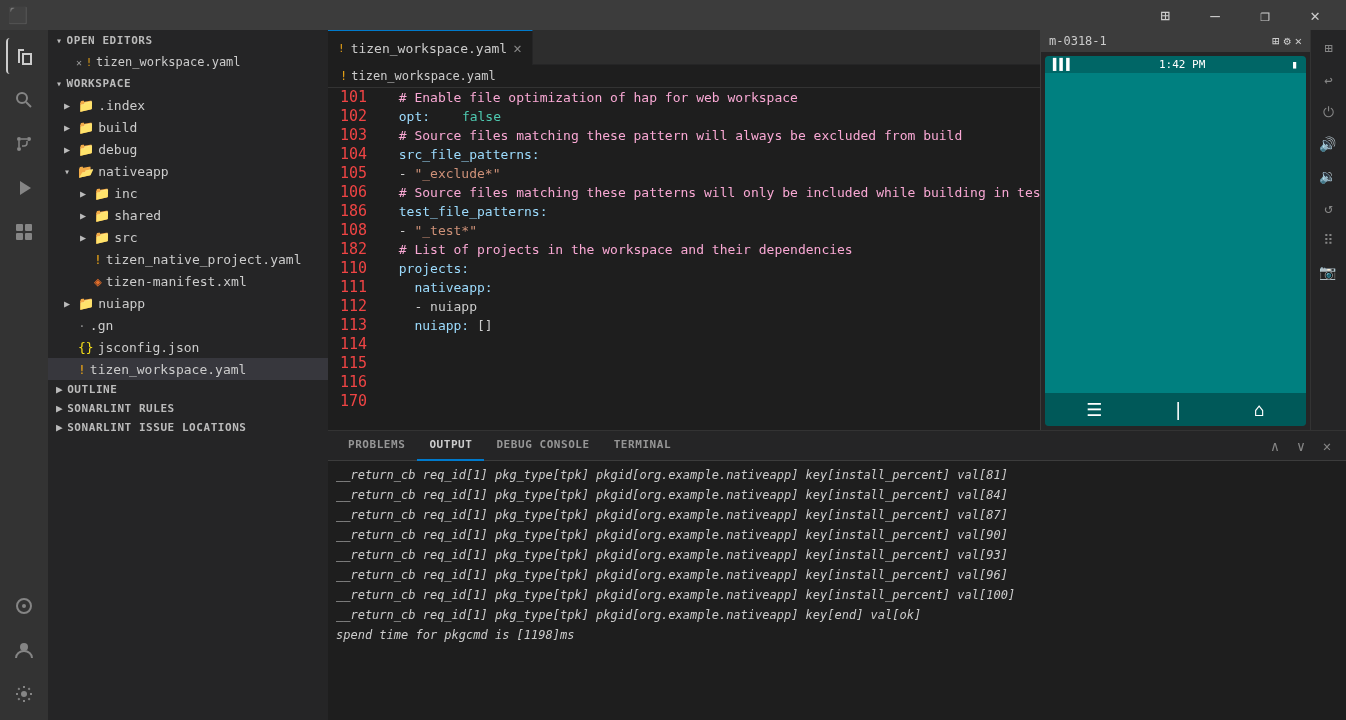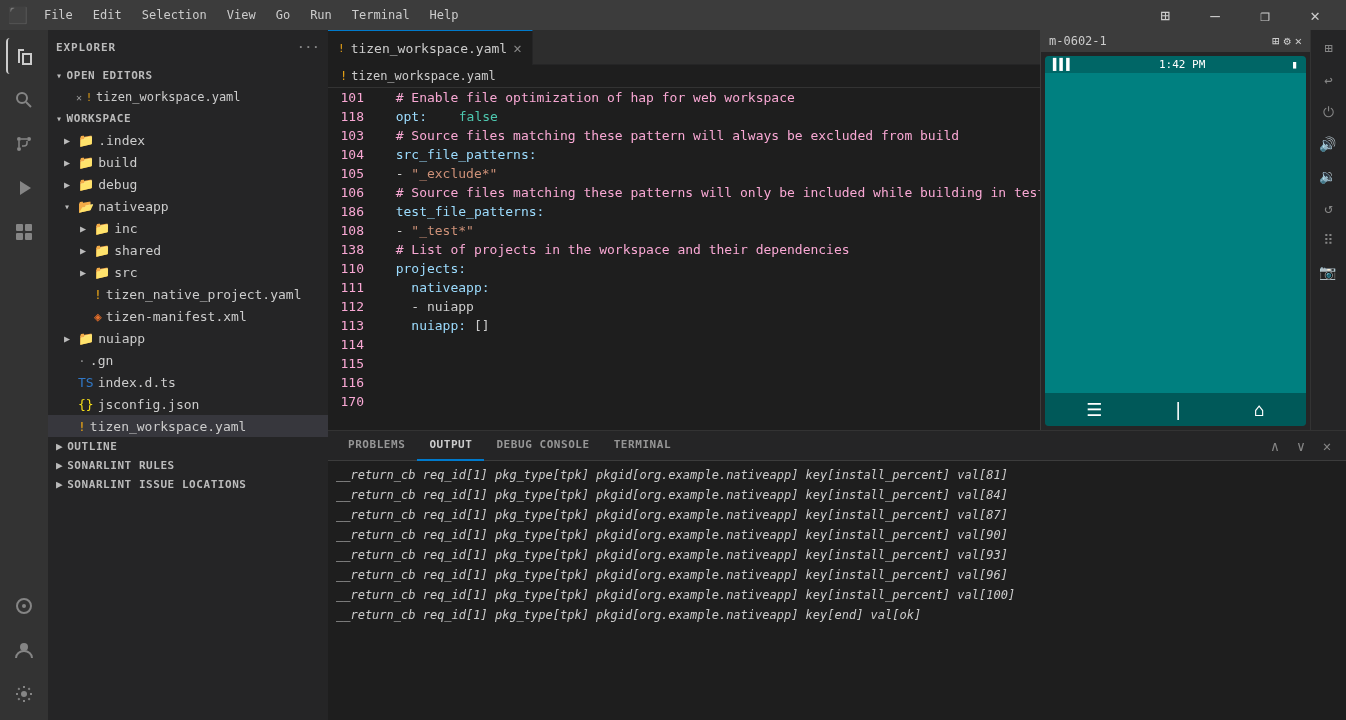--- a/index.html
+++ b/index.html
@@ -227,24 +227,24 @@
       display: flex;
       flex-direction: column;
     }
     #code-content {
       flex: 1;
       overflow: auto;
       display: flex;
     }
     .line-numbers {
       background: #1e1e1e;
-      color: #f9a8d4;
+      color: #ef4444;
       text-align: right;
       padding: 0 8px 0 12px;
-      font-size: 13px;
+      font-size: 15px;
       line-height: 19px;
       font-family: Consolas, monospace;
       user-select: none;
       min-width: 44px;
       flex-shrink: 0;
     }
     .code-lines {
       flex: 1;
       font-family: Consolas, monospace;
       font-size: 13px;
@@ -437,30 +437,20 @@
       color: #bbbbbb;
       letter-spacing: 0.05em;
     }
   </style>
 </head>
 <body>
 
 <div id="titlebar">
   <div id="titlebar-left">
     <span style="font-size:16px; color:#007acc;">⬛</span>
-    <div class="menu-items">
-      <span>File</span>
-      <span>Edit</span>
-      <span>Selection</span>
-      <span>View</span>
-      <span>Go</span>
-      <span>Run</span>
-      <span>Terminal</span>
-      <span>Help</span>
-    </div>
   </div>
   <div id="titlebar-controls">
     <span>⊞</span>
     <span>—</span>
     <span>❐</span>
     <span class="close">✕</span>
   </div>
 </div>
 
 <div id="main">
@@ -514,24 +504,20 @@
       <div class="activity-icon" title="Settings">
         <svg width="20" height="20" viewBox="0 0 20 20" fill="currentColor">
             <circle cx="10" cy="10" r="3"></circle>
             <path d="M10 2v2M10 16v2M2 10h2M16 10h2M4.2 4.2l1.4 1.4M14.4 14.4l1.4 1.4M4.2 15.8l1.4-1.4M14.4 5.6l1.4-1.4" stroke="currentColor" stroke-width="2"></path>
           </svg>
       </div>
     </div>
   </div>
 
   <div id="sidebar">
-    <div id="sidebar-header">
-      <span>Explorer</span>
-      <span style="cursor:pointer;color:#888;">···</span>
-    </div>
 
     <div class="sidebar-section-header">
       <span class="chevron">▾</span>
       <span>Open Editors</span>
     </div>
     <div class="open-editors-section">
       <div class="open-editor-item">
         <span class="close-btn">✕</span>
         <span class="file-icon">!</span>
         <span>tizen_workspace.yaml</span>
@@ -590,25 +576,20 @@
     </div>
     <div class="tree-item" style="padding-left:16px;">
       <span class="chevron">▶</span>
       <span class="icon" style="color:#e8cb5d;">📁</span>
       <span class="file-label">nuiapp</span>
     </div>
     <div class="tree-item" style="padding-left:16px;">
       <span class="chevron" style="visibility:hidden;">▶</span>
       <span class="icon" style="color:#888;">·</span>
       <span class="file-label">.gn</span>
-    </div>
-    <div class="tree-item" style="padding-left:16px;">
-      <span class="chevron" style="visibility:hidden;">▶</span>
-      <span class="icon" style="color:#3178c6;">TS</span>
-      <span class="file-label">index.d.ts</span>
     </div>
     <div class="tree-item" style="padding-left:16px;">
       <span class="chevron" style="visibility:hidden;">▶</span>
       <span class="icon" style="color:#f5de19;">{}</span>
       <span class="file-label">jsconfig.json</span>
     </div>
     <div class="tree-item active" style="padding-left:16px;">
       <span class="chevron" style="visibility:hidden;">▶</span>
       <span class="icon" style="color:#e8a317;">!</span>
       <span class="file-label">tizen_workspace.yaml</span>
@@ -644,45 +625,45 @@
 
         <div id="breadcrumb">
           <span style="color:#e8a317;">!</span>
           <span>tizen_workspace.yaml</span>
         </div>
 
         <div id="editor">
           <div id="code-content">
             <div class="line-numbers" id="line-nums">
                 <div>101</div>
-                <div>118</div>
+                <div>102</div>
                 <div>103</div>
                 <div>104</div>
                 <div>105</div>
                 <div>106</div>
                 <div>186</div>
                 <div>108</div>
-                <div>138</div>
+                <div>182</div>
                 <div>110</div>
                 <div>111</div>
                 <div>112</div>
                 <div>113</div>
                 <div>114</div>
                 <div>115</div>
                 <div>116</div>
                 <div>170</div>
               </div>
             <div class="code-lines" id="code-lines-container"><div class="code-line"><span class="cm">  # Enable file optimization of hap for web workspace</span></div><div class="code-line"><span class="prop">  opt:</span><span class="val"> false</span></div><div class="code-line"></div><div class="code-line"><span class="cm">  # Source files matching these pattern will always be excluded from build</span></div><div class="code-line"><span class="prop">  src_file_patterns:</span><span style="color: rgb(204, 204, 204);"></span></div><div class="code-line"><span style="color: rgb(204, 204, 204);">  - </span><span class="str">"_exclude*"</span><span style="color: rgb(204, 204, 204);"></span></div><div class="code-line"></div><div class="code-line"><span class="cm">  # Source files matching these patterns will only be included while building in test mo</span></div><div class="code-line"><span class="prop">  test_file_patterns:</span><span style="color: rgb(204, 204, 204);"></span></div><div class="code-line"><span style="color: rgb(204, 204, 204);">  - </span><span class="str">"_test*"</span><span style="color: rgb(204, 204, 204);"></span></div><div class="code-line"></div><div class="code-line"><span class="cm">  # List of projects in the workspace and their dependencies</span></div><div class="code-line"><span class="prop">  projects:</span><span style="color: rgb(204, 204, 204);"></span></div><div class="code-line"><span class="prop">    nativeapp:</span><span style="color: rgb(204, 204, 204);"></span></div><div class="code-line">    - nuiapp</div><div class="code-line"><span class="prop">    nuiapp:</span><span style="color: rgb(204, 204, 204);"> []</span></div><div class="code-line"></div></div>
           </div>
         </div>
       </div>
 
       <div id="emulator-panel">
         <div id="emulator-header">
-          <span>m-0602-1</span>
+          <span>m-0318-1</span>
           <div id="emulator-header-controls">
             <span style="cursor:pointer;">⊞</span>
             <span style="cursor:pointer;">⚙</span>
             <span style="cursor:pointer;">✕</span>
           </div>
         </div>
         <div id="phone-screen">
           <div id="phone-statusbar">
             <span>▌▌▌</span>
             <span>1:42 PM</span>
@@ -723,17 +704,18 @@
       </div>
       <div id="panel-content">
           <span class="log-line">__return_cb req_id[1] pkg_type[tpk] pkgid[org.example.nativeapp] key[install_percent] val[81]</span>
           <span class="log-line">__return_cb req_id[1] pkg_type[tpk] pkgid[org.example.nativeapp] key[install_percent] val[84]</span>
           <span class="log-line">__return_cb req_id[1] pkg_type[tpk] pkgid[org.example.nativeapp] key[install_percent] val[87]</span>
           <span class="log-line">__return_cb req_id[1] pkg_type[tpk] pkgid[org.example.nativeapp] key[install_percent] val[90]</span>
           <span class="log-line">__return_cb req_id[1] pkg_type[tpk] pkgid[org.example.nativeapp] key[install_percent] val[93]</span>
           <span class="log-line">__return_cb req_id[1] pkg_type[tpk] pkgid[org.example.nativeapp] key[install_percent] val[96]</span>
           <span class="log-line">__return_cb req_id[1] pkg_type[tpk] pkgid[org.example.nativeapp] key[install_percent] val[100]</span>
           <span class="log-line">__return_cb req_id[1] pkg_type[tpk] pkgid[org.example.nativeapp] key[end] val[ok]</span>
+          <span class="log-line">spend time for pkgcmd is [1198]ms</span>
         </div>
     </div>
 
   </div>
 </div>
 
 </body></html>

